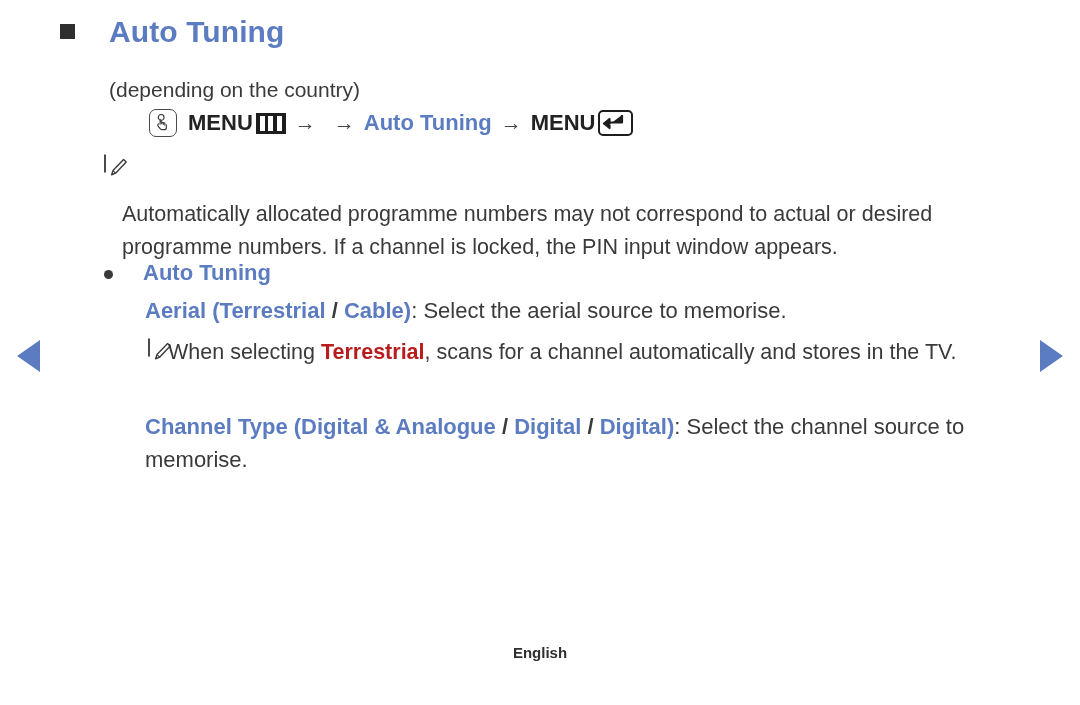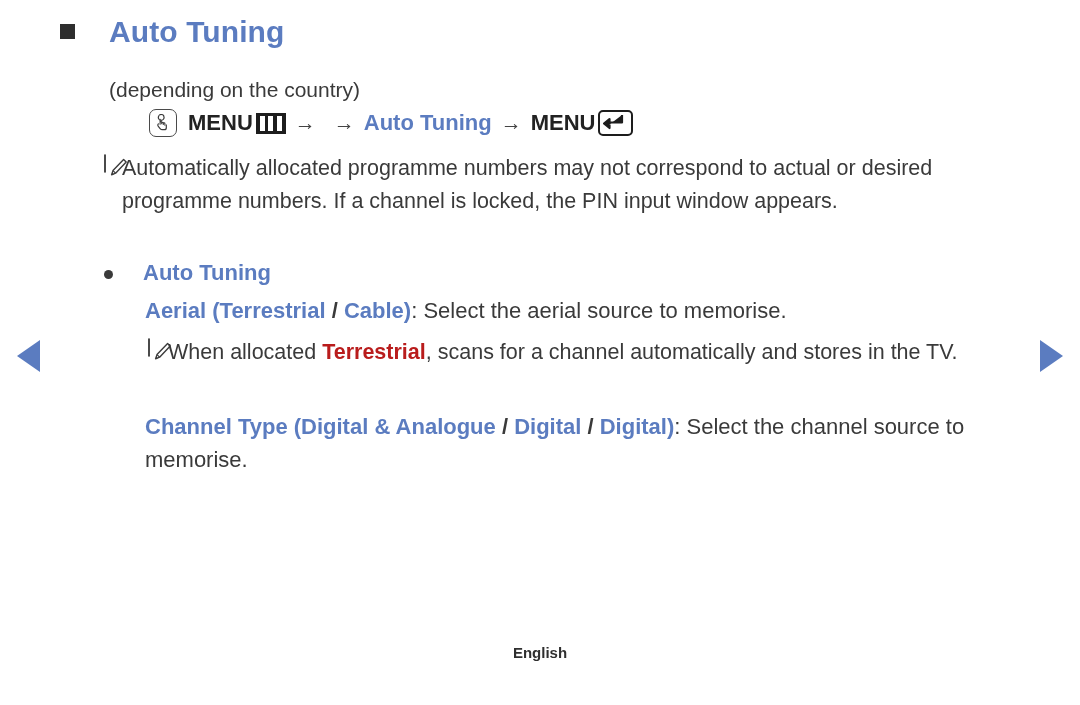--- a/index.html
+++ b/index.html
@@ -164,21 +164,21 @@
   .note-2 { left: 148px; top: 336px; }
 
   .note .icon-wrap { margin-right: 16px; margin-top: 3px; }
   .note-2 .icon-wrap { margin-right: 18px; }
 
   .note-text {
     font-size: 21.5px;
     line-height: 33px;
     color: #3a3a3a;
   }
-  .note-1 .note-text { width: 880px; }
+  .note-1 .note-text { width: 880px; margin-top: 46px; }
   .note-2 .note-text { width: 880px; }
 
   .blue { color: #5b7cc0; }
   .bold-blue { color: #b91c1c; font-weight: bold; }
   .dark { color: #3a3a3a; }
 
   
   .bullet-row {
     position: absolute;
     left: 104px;
@@ -312,21 +312,21 @@
   <div class="note note-2">
     <span class="icon-wrap">
       <span class="icon-note">
         <svg width="19" height="20" viewBox="0 0 19 20" xmlns="http://www.w3.org/2000/svg">
           <path d="M14.6 1.6 L17.2 4.0 L6.6 15.2 L2.6 16.8 L4.0 12.6 Z" fill="none" stroke="#3c3c3c" stroke-width="1.4" stroke-linejoin="round"></path>
           <path d="M4.0 12.6 L6.6 15.2" fill="none" stroke="#3c3c3c" stroke-width="1.2"></path>
           <path d="M3.2 14.4 L2.6 16.8 L5.0 16.2 Z" fill="#3c3c3c"></path>
         </svg>
       </span>
     </span>
-    <span class="note-text"><span>When allocated </span><span class="bold-blue">Terrestrial</span><span>, scans for a channel automatically and stores in the TV.</span></span>
+    <span class="note-text"><span>When selecting </span><span class="bold-blue">Terrestrial</span><span>, scans for a channel automatically and stores in the TV.</span></span>
   </div>
 
   <div class="desc-line desc-channel">
     <span class="label blue">Channel Type (Digital &amp; Analogue</span><span class="label dark"> / </span><span class="label blue">Digital</span><span class="label dark"> / </span><span class="label blue">Digital)</span><span class="dark">: Select the channel source to memorise.</span>
   </div>
 
   <div class="nav-arrow nav-left"></div>
   <div class="nav-arrow nav-right"></div>
 
   <div class="footer">English</div>

